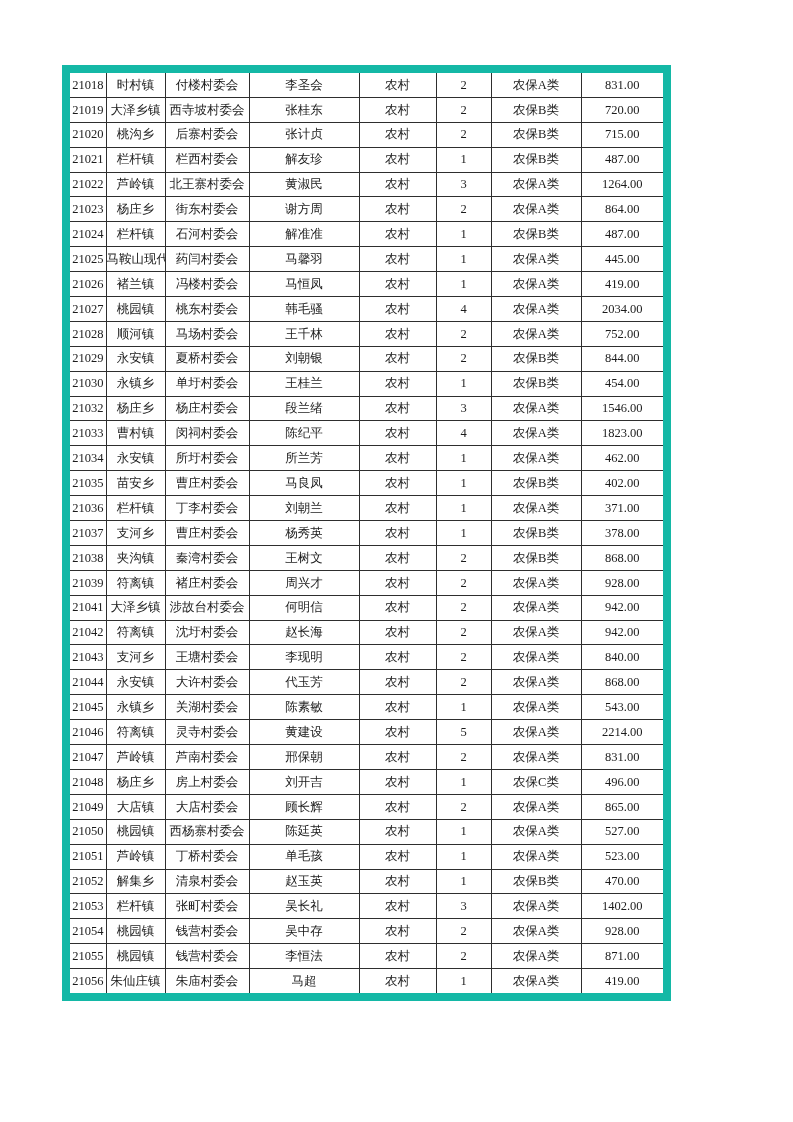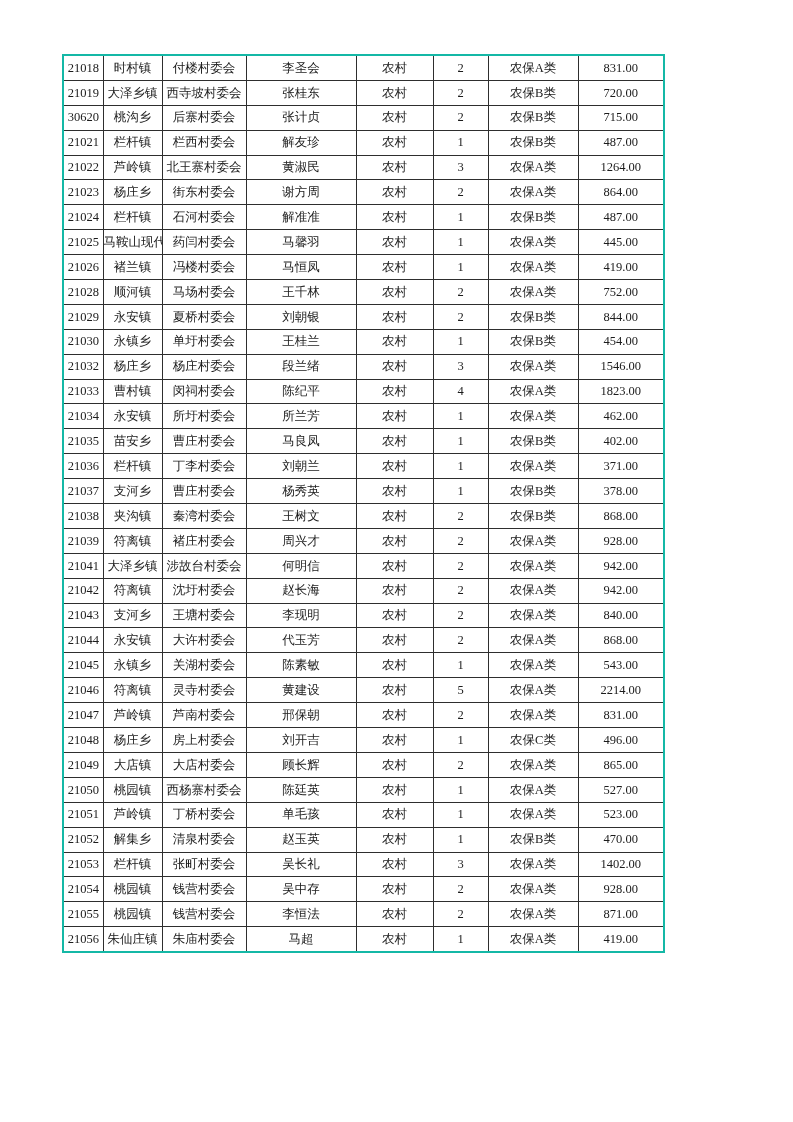--- a/index.html
+++ b/index.html
@@ -11,25 +11,25 @@
     position: relative;
     width: 793px;
     height: 1122px;
     background: #ffffff;
     overflow: hidden;
     font-family: "Liberation Serif", "DejaVu Serif", serif;
   }
   table.records {
     position: absolute;
     left: 62px;
-    top: 54px;
+    top: 65px;
     width: 601px;
     border-collapse: collapse;
     table-layout: fixed;
-    border: 2px solid #14b8a6;
+    border: 8px solid #14b8a6;
     padding-left: 36px;
   }
   table.records td {
     border: 1px solid #2e2e2e;
     height: 23.9px;
     padding: 0;
     text-align: center;
     vertical-align: middle;
     font-size: 12.5px;
     color: #1b1b1b;
@@ -68,21 +68,21 @@
           <td>21019</td>
           <td>大泽乡镇</td>
           <td>西寺坡村委会</td>
           <td>张桂东</td>
           <td>农村</td>
           <td>2</td>
           <td>农保B类</td>
           <td>720.00</td>
         </tr>
         <tr>
-          <td>30620</td>
+          <td>21020</td>
           <td>桃沟乡</td>
           <td>后寨村委会</td>
           <td>张计贞</td>
           <td>农村</td>
           <td>2</td>
           <td>农保B类</td>
           <td>715.00</td>
         </tr>
         <tr>
           <td>21021</td>
@@ -136,20 +136,30 @@
         </tr>
         <tr>
           <td>21026</td>
           <td>褚兰镇</td>
           <td>冯楼村委会</td>
           <td>马恒凤</td>
           <td>农村</td>
           <td>1</td>
           <td>农保A类</td>
           <td>419.00</td>
+        </tr>
+        <tr>
+          <td>21027</td>
+          <td>桃园镇</td>
+          <td>桃东村委会</td>
+          <td>韩毛骚</td>
+          <td>农村</td>
+          <td>4</td>
+          <td>农保A类</td>
+          <td>2034.00</td>
         </tr>
         <tr>
           <td>21028</td>
           <td>顺河镇</td>
           <td>马场村委会</td>
           <td>王千林</td>
           <td>农村</td>
           <td>2</td>
           <td>农保A类</td>
           <td>752.00</td>

